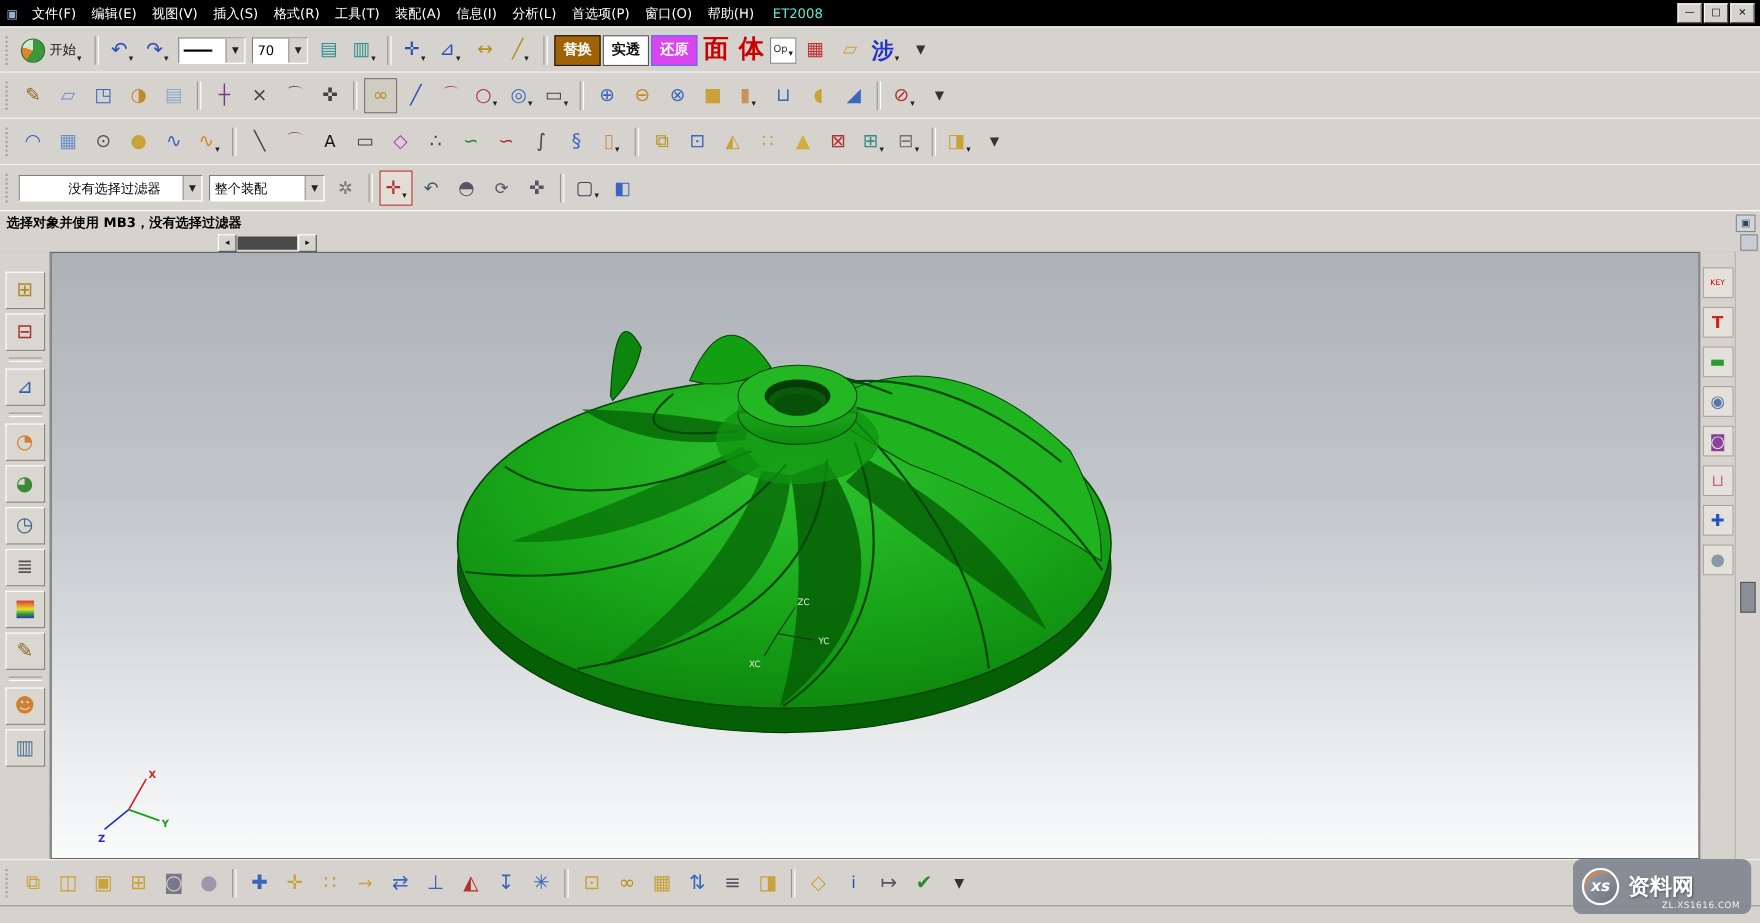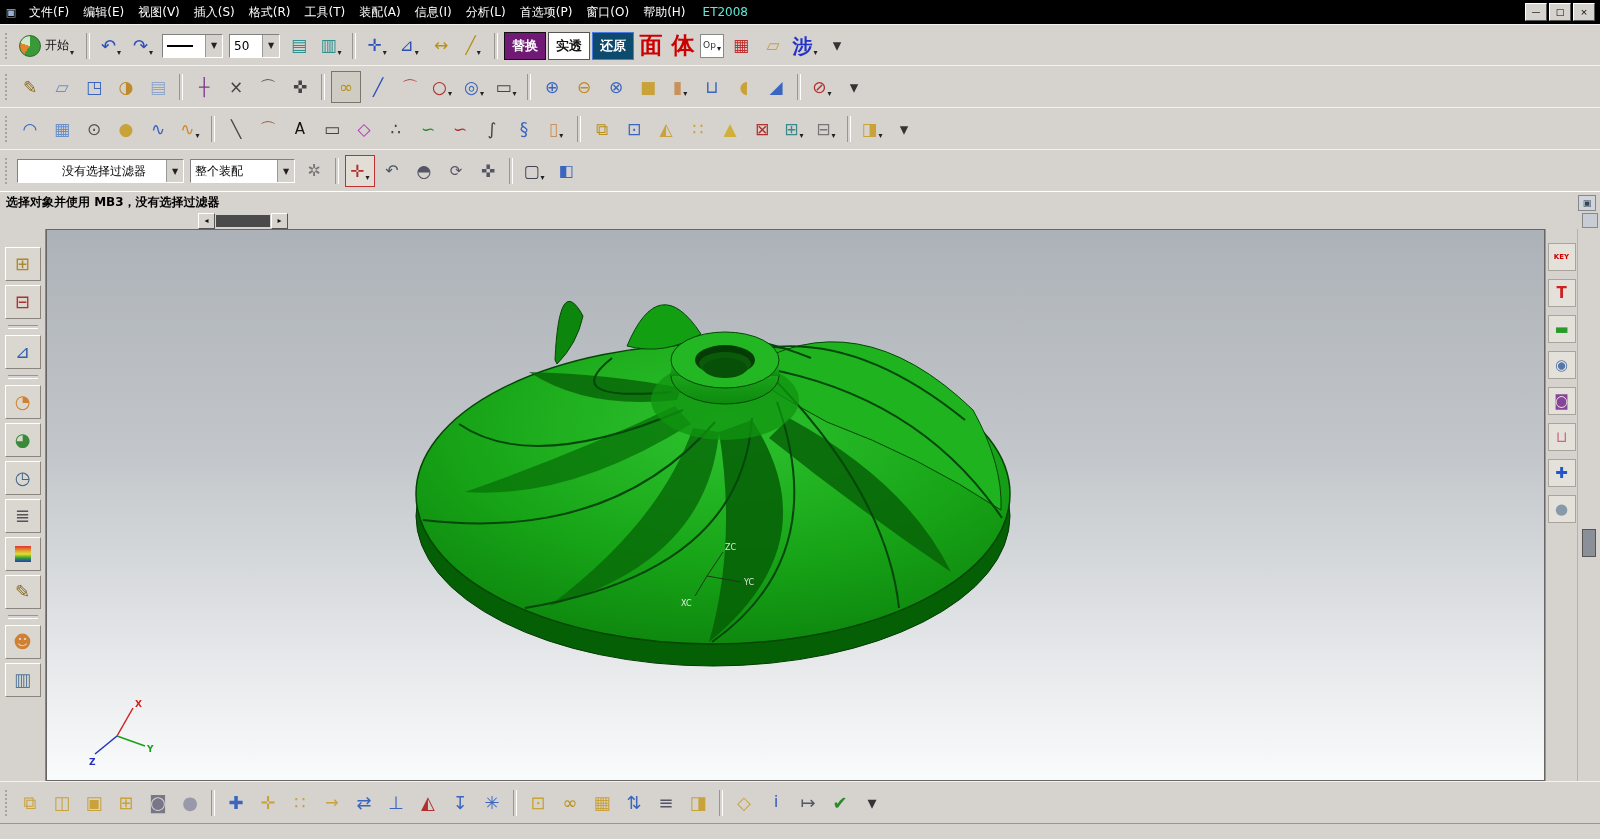--- a/index.html
+++ b/index.html
@@ -30,25 +30,25 @@
     height:30px;margin:0 1px;border:1px solid transparent;background:transparent;cursor:default;}
   .glyph{font-size:17px;line-height:1;color:#333;}
   .dcaret{font-size:8px;color:#222;margin-left:1px;align-self:flex-end;padding-bottom:4px;}
   .tsep{width:2px;height:26px;margin:0 5px;border-left:1px solid #9a968f;border-right:1px solid #fff;}
   .hsep{height:2px;width:30px;margin:4px 0;border-top:1px solid #9a968f;border-bottom:1px solid #fff;}
   .tbtn.sel{border:1px solid #7a766e;background:#cfccc4;}
   .tbtn.redbox{border:1px solid #c03030;background:#e2ded6;}
 
   .txtbtn{font-weight:bold;padding:0 3px;min-width:34px;height:26px;}
   .txtbtn .glyph{font-size:13px;font-weight:bold;}
-  .tb-dark{background:#701a75;border:1px solid #111;}
+  .tb-dark{background:#a16207;border:1px solid #111;}
   .tb-dark .glyph{color:#fff;}
   .tb-light{background:#fff;border:1px solid #555;}
   .tb-light .glyph{color:#111;}
-  .tb-blue{background:#0c4a6e;border:1px solid #4a7ae0;align-items:center;}
+  .tb-blue{background:#d946ef;border:1px solid #4a7ae0;align-items:center;}
   .tb-blue .glyph{color:#fff;}
   .cn-red .glyph{color:#cc0000;font-size:23px;font-weight:bold;}
   .cn-blue .glyph{color:#2233cc;font-size:20px;font-weight:bold;}
   .op-box{border:1px solid #888;background:#fff;height:22px;min-width:22px;}
   .op-box .glyph{font-size:9px;color:#333;}
   .winbtn{width:20px;height:16px;min-width:20px;background:#d6d3ce;margin:0 1px;
     border:1px solid;border-color:#fff #555 #555 #fff;}
   .winbtn .glyph{font-size:9px;color:#000;}
 
   
@@ -94,21 +94,21 @@
   .rainbow .glyph{width:16px;height:16px;color:transparent;display:inline-block;
     background:linear-gradient(180deg,#e03030,#e09030,#e0e030,#30a030,#3030d0);}
   .viewport{flex:1;position:relative;border:1px solid #666;overflow:hidden;
     background:linear-gradient(180deg,#adb2b8 0%,#c2c6ca 40%,#e8eaec 80%,#fafbfb 100%);}
   .rightrail{width:32px;background:#d6d3ce;border-left:1px solid #999;display:flex;
     flex-direction:column;align-items:center;padding-top:10px;box-sizing:border-box;}
   .rightrail .tbtn{width:26px;min-width:26px;height:26px;margin:4px 0;background:#e4e1da;
     border:1px solid #a8a49c;}
   .rightrail .glyph{font-size:15px;}
   .keytxt{background:#f0e8c8;}
-  .keytxt .glyph{font-size:7px;font-weight:bold;color:#cc0000;}
+  .keytxt .glyph{font-size:7px;font-weight:normal;color:#cc0000;}
   .t-red .glyph{color:#cc2222;font-weight:bold;font-size:15px;}
   .rightstrip{width:22px;background:#d6d3ce;border-left:1px solid #b5b1a9;position:relative;}
   .vthumb{position:absolute;top:300px;left:4px;width:12px;height:26px;background:#8a8f98;border:1px solid #555;}
 
   .bottomrow .tbtn{height:32px;}
   .bottomrow .glyph{font-size:18px;}
 
   
   .model{position:absolute;left:360px;top:12px;width:612px;height:464px;}
   .model text{font-size:8px;fill:#dfeadf;}
@@ -177,21 +177,21 @@
           <span class="dcaret">▾</span>
         </span>
       </div>
     <div class="combo combo-line">
       <span class="combo-val">
           <span class="swatch"></span>
         </span>
       <span class="combo-btn">▼</span>
     </div>
     <div class="combo combo-layer">
-      <span class="combo-val">50</span>
+      <span class="combo-val">70</span>
       <span class="combo-btn">▼</span>
     </div>
     <div class="iconset">
         <span class="tbtn">
           <span class="glyph" style="color: rgb(47, 143, 143);">▤</span>
         </span>
         <span class="tbtn">
           <span class="glyph" style="color: rgb(47, 143, 143);">▥</span>
           <span class="dcaret">▾</span>
         </span>
@@ -705,14 +705,19 @@
         </span>
         <span class="tbtn">
           <span class="glyph" style="color: rgb(42, 138, 42);">✔</span>
         </span>
         <span class="tbtn">
           <span class="glyph" style="color: rgb(51, 51, 51);">▾</span>
         </span>
       </div>
   </div>
 
+  <div class="watermark">
+    <span class="wm-logo">xs</span>
+    <span class="wm-title">资料网</span>
+    <span class="wm-url">ZL.XS1616.COM</span>
+  </div>
 
 </div>
 
 </body></html>

